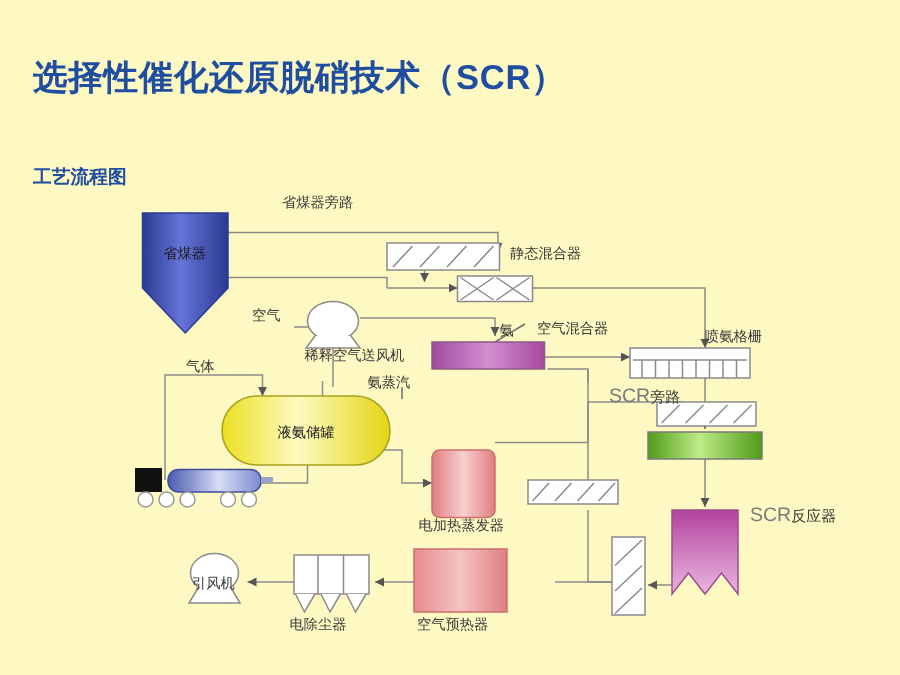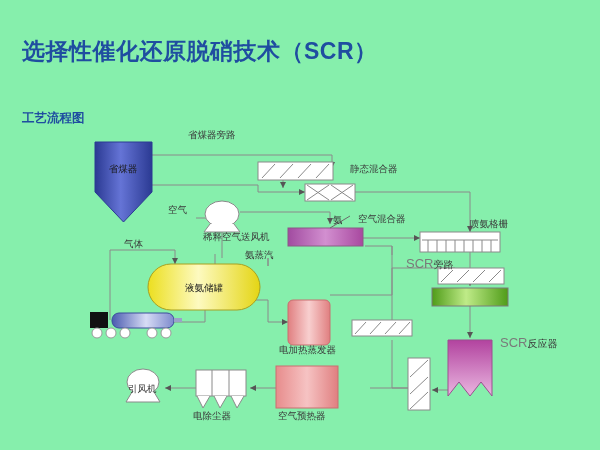--- a/index.html
+++ b/index.html
@@ -1,18 +1,18 @@
 <!DOCTYPE html>
 <html><head>
 <meta charset="utf-8">
 <style>
   html,body{margin:0;padding:0;background:#ffffff;}
   body{width:600px;height:450px;overflow:hidden;
        font-family:"Liberation Sans","DejaVu Sans",sans-serif;}
-  #page{position:relative;width:600px;height:450px;background:#86efac;}
+  #page{position:relative;width:600px;height:450px;background:#fef9c3;}
 
   .title-cn{position:absolute;left:22px;top:36px;font-size:23px;font-weight:bold;
             color:#1f4da0;letter-spacing:.5px;white-space:nowrap;}
   .title-en{position:absolute;left:22px;top:74px;font-size:12.5px;
             color:#3a63ad;white-space:nowrap;letter-spacing:.2px;}
   .section-label{position:absolute;left:22px;top:110px;font-size:12.5px;font-weight:bold;
             color:#1f4da0;white-space:nowrap;}
 
   #flow{position:absolute;left:0;top:0;width:600px;height:450px;}
   .lbl{position:absolute;font-size:9.5px;color:#3a3a3a;white-space:nowrap;
@@ -249,21 +249,21 @@
       <path d="M231,396 L237,408 L244,396" fill="#fff" stroke="#8a8a8a"></path>
     </g>
 
     <g>
       <ellipse cx="143" cy="382" rx="16" ry="13" fill="#fff" stroke="#8a8a8a"></ellipse>
       <path d="M132,392 L126,402 L160,402 L154,392" fill="#fff" stroke="#8a8a8a"></path>
     </g>
   </svg>
 
   <div class="lbl" style="left:188px;top:129px;">省煤器旁路</div>
-  <div class="lbl" style="left:340px;top:163px;margin-left:10px;">静态混合器</div>
+  <div class="lbl" style="left:340px;top:163px;">静态混合器</div>
   <div class="lbl" style="left:168px;top:204px;">空气</div>
   <div class="lbl" style="left:183px;top:231px;margin-left:20px;">稀释空气送风机</div>
   <div class="lbl" style="left:333px;top:214px;">氨</div>
   <div class="lbl" style="left:358px;top:213px;">空气混合器</div>
   <div class="lbl" style="left:470px;top:218px;">喷氨格栅</div>
   <div class="lbl" style="left:124px;top:238px;">气体</div>
   <div class="lbl" style="left:245px;top:249px;">氨蒸汽</div>
   <div class="lbl" style="left:279px;top:344px;">电加热蒸发器</div>
   <div class="lbl" style="left:128px;top:383px;">引风机</div>
   <div class="lbl" style="left:193px;top:410px;">电除尘器</div>

